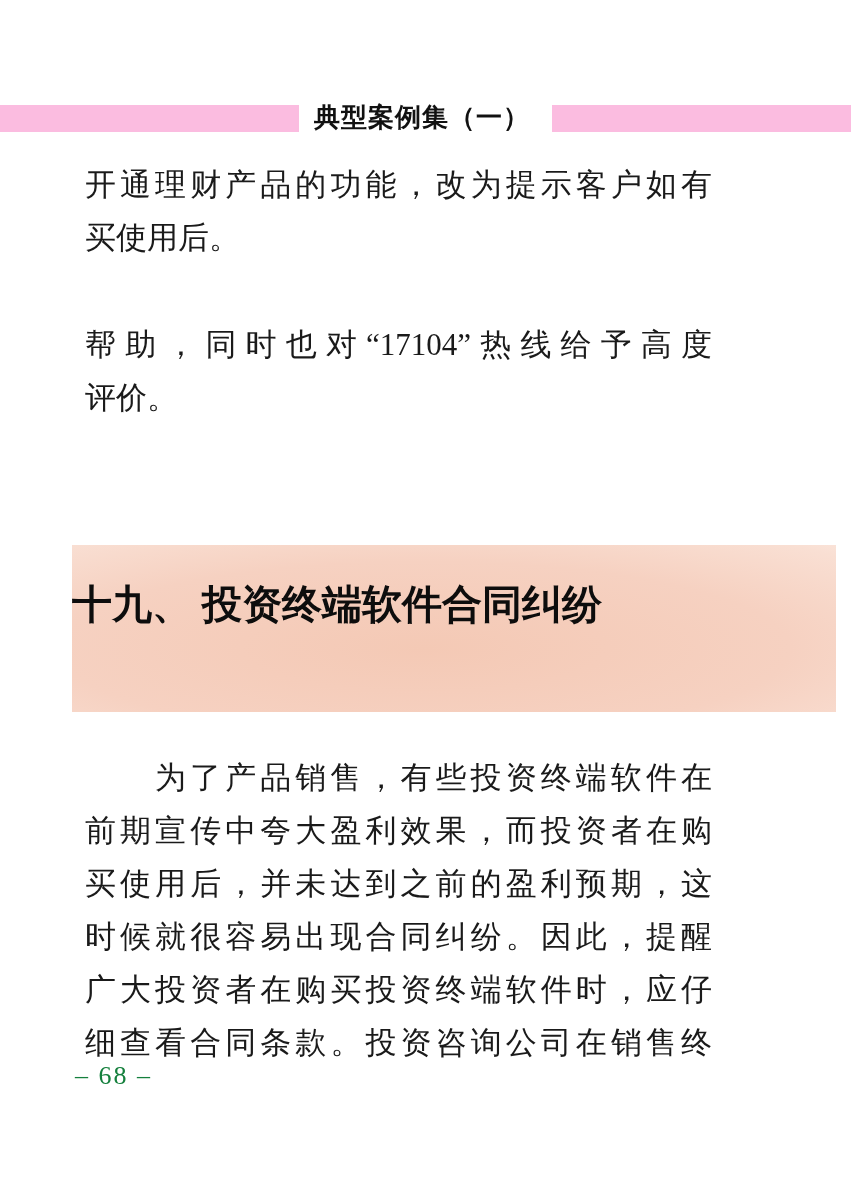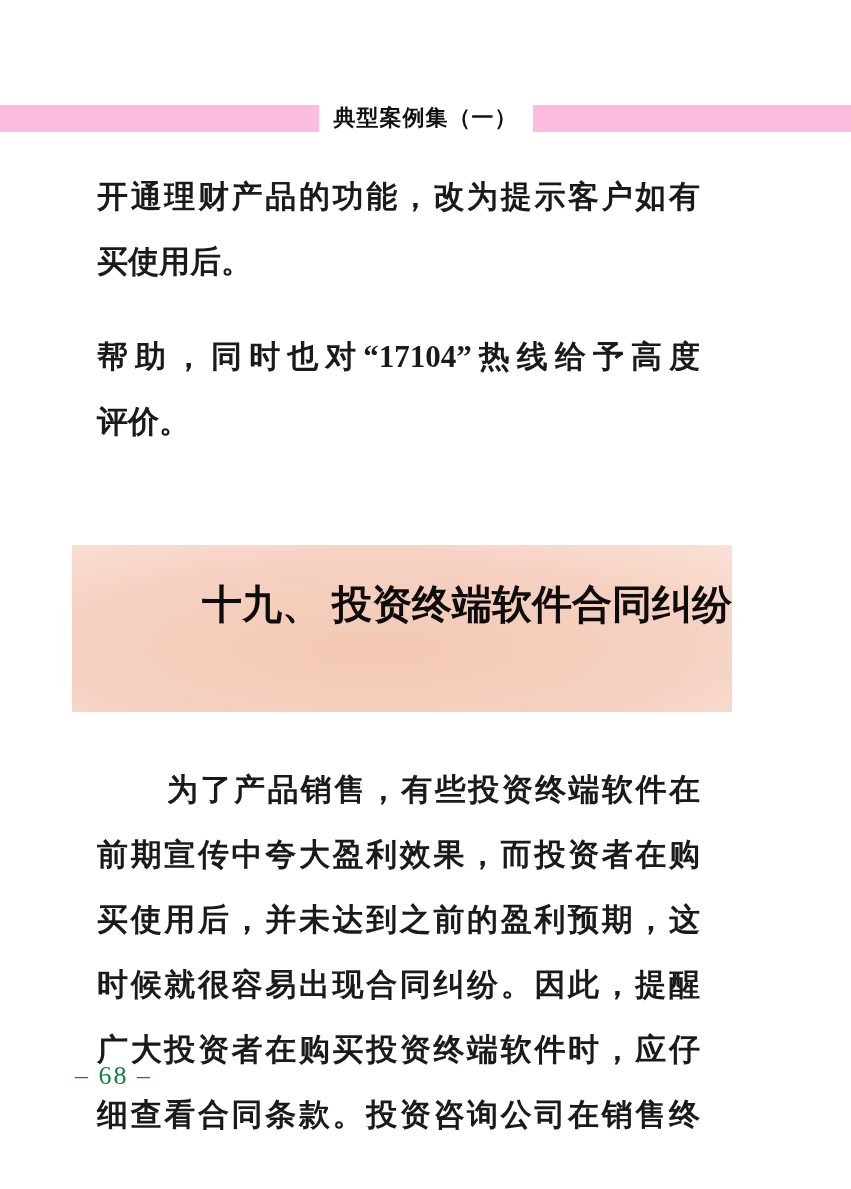--- a/index.html
+++ b/index.html
@@ -24,73 +24,72 @@
     left: 0;
     width: 851px;
     height: 27px;
     background: #FBBCE0;
     display: flex;
     align-items: center;
     justify-content: center;
   }
   .header-title {
     background: #ffffff;
-    padding: 3px 15px 4px 15px;
+    padding: 3px 22px 4px 15px;
     font-family: Liberation Serif, serif;
     font-weight: bold;
-    font-size: 22px;
+    font-size: 26px;
     line-height: 24px;
     letter-spacing: 1px;
     color: #111111;
     white-space: nowrap;
   }
 
   
   .textcol {
     position: absolute;
     left: 85px;
     width: 627px;
   }
   .line {
-    margin: 12px;
+    margin: 0;
     font-size: 31px;
     line-height: 53px;
     white-space: nowrap;
-    font-weight: bold;
   }
   .jfy {
     white-space: normal;
     text-align: justify;
     text-align-last: justify;
   }
   .indent { padding-left: 70px; }
   .right-line { text-align: right; letter-spacing: 6px; }
 
   #para1 { top: 158px; }
   #para2 { top: 318px; }
   #attribution { top: 475px; }
   #para3 { top: 751px; }
 
   
   .section-block {
     position: absolute;
     top: 545px;
     left: 72px;
-    width: 660px;
+    width: 764px;
     height: 167px;
     background:
       radial-gradient(ellipse 120% 130% at 46% 62%,
         #F4C9B5 0%,
         #F6D1C1 40%,
         #F9DFD3 62%,
         #FDF2ED 82%,
         #FFFFFF 97%);
     padding-top: 30px;
     box-sizing: border-box;
-    text-align: right;
+    text-align: left;
   }
   .section-line {
     margin: 0;
     font-weight: bold;
     font-size: 40px;
     line-height: 60px;
     color: #0d0d0d;
     white-space: nowrap;
   }
   .section-line-2 { letter-spacing: 8px; }

